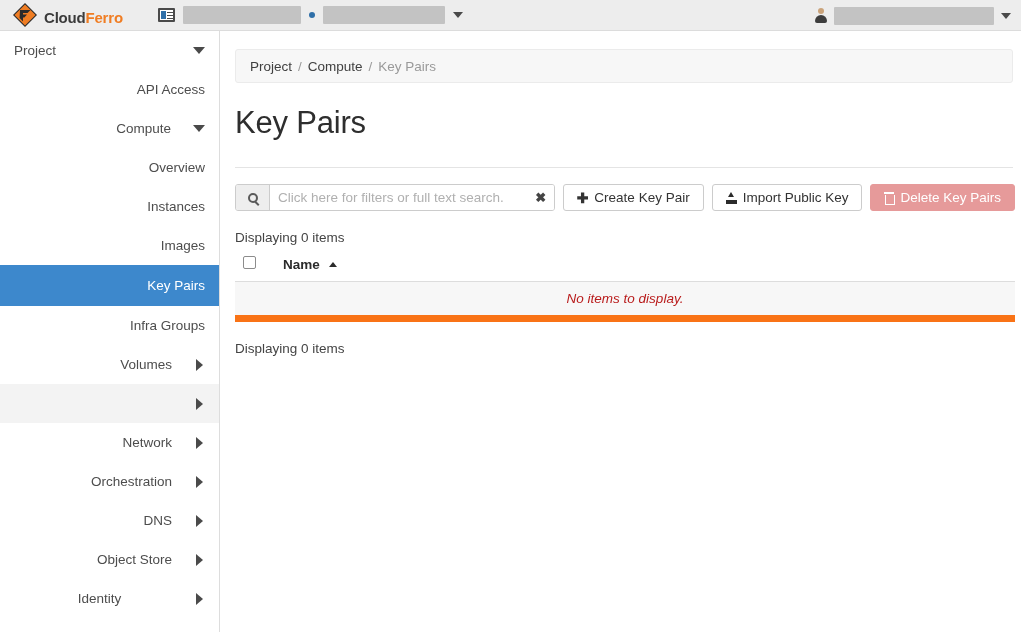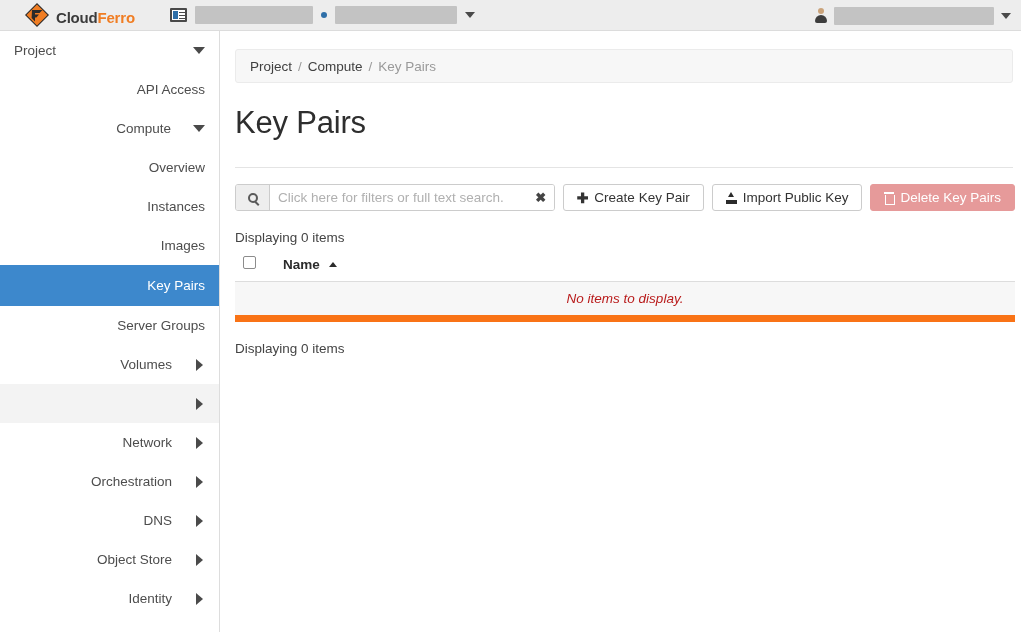--- a/index.html
+++ b/index.html
@@ -17,21 +17,20 @@
     position: absolute; top: 0; left: 0;
     width: 1021px; height: 31px;
     background: #ededed;
     border-bottom: 1px solid #dcdcdc;
     display: flex; align-items: center;
   }
   .brand {
     display: flex; align-items: center;
     padding-left: 12px; gap: 6px;
     height: 31px;
-    margin-left: 12px;
   }
   .brand-mark {
     width: 26px; height: 26px;
     position: relative;
   }
   .brand-text {
     font-size: 15px; font-weight: bold;
     letter-spacing: -0.2px;
     white-space: nowrap;
     margin-top: 5px;
@@ -381,21 +380,21 @@
 
   <div class="nav-item no-chev">
     <span class="lbl">Images</span>
   </div>
 
   <div class="nav-item no-chev active">
     <span class="lbl">Key Pairs</span>
   </div>
 
   <div class="nav-item no-chev">
-    <span class="lbl">Server Groups</span>
+    <span class="lbl">Infra Groups</span>
   </div>
 
   <div class="nav-item">
     <span class="lbl" style="padding-right:24px">Volumes</span>
     <span class="chev-r"></span>
   </div>
 
   <div class="nav-item hover">
     <span class="chev-r"></span>
   </div>
@@ -414,21 +413,21 @@
     <span class="lbl" style="padding-right:24px">DNS</span>
     <span class="chev-r"></span>
   </div>
 
   <div class="nav-item">
     <span class="lbl" style="padding-right:24px">Object Store</span>
     <span class="chev-r"></span>
   </div>
 
   <div class="nav-item">
-    <span class="lbl" style="padding-left:27px;padding-right:24px;text-align:right">Identity</span>
+    <span class="lbl" style="padding-left:27px;padding-right:24px;text-align:center">Identity</span>
     <span class="chev-r"></span>
   </div>
 </div>
 
 <div class="main">
 
   <div class="breadcrumb">
     <span class="bc-link">Project</span>
     <span class="bc-sep">/</span>
     <span class="bc-link">Compute</span>

